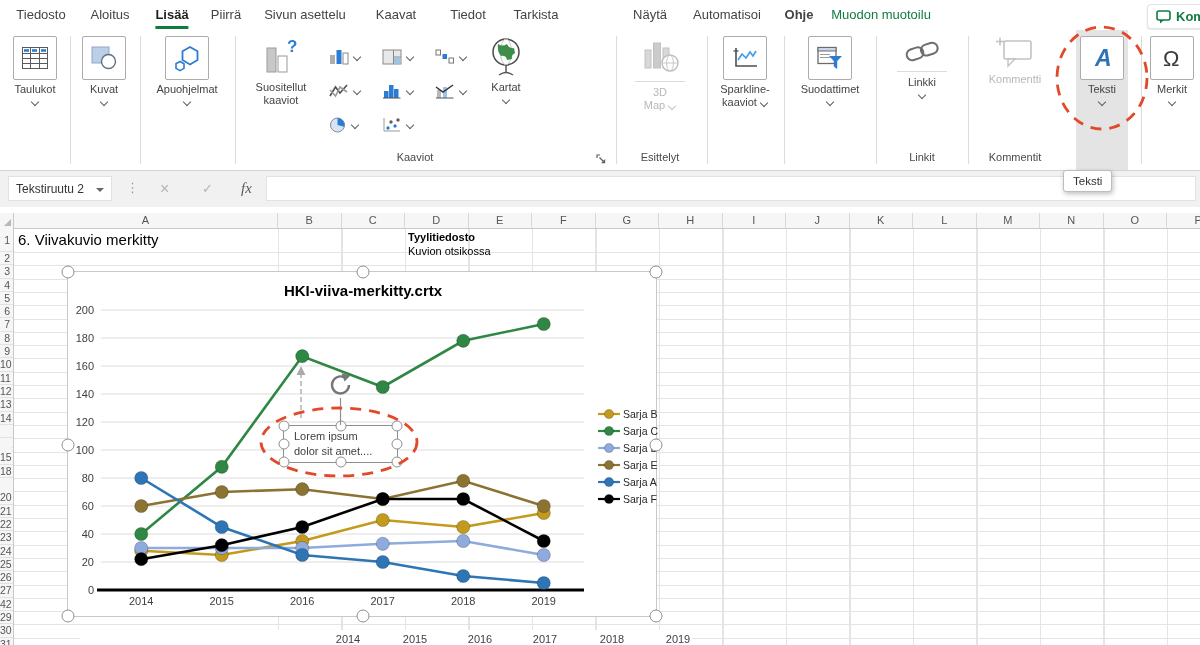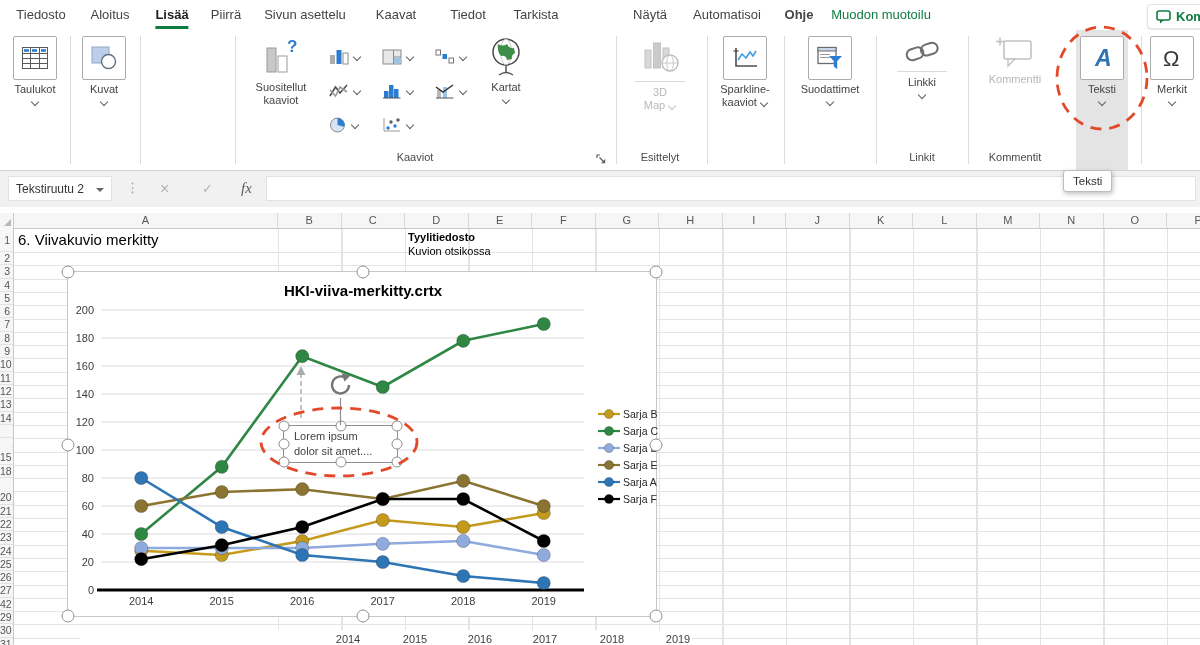--- a/index.html
+++ b/index.html
@@ -153,20 +153,30 @@
     <div class="iconbox">
       <svg width="28" height="26" viewBox="0 0 28 26">
         <rect x="2" y="2" width="17" height="16" fill="#BCCFE8" stroke="#8FA8C8"></rect>
         <circle cx="18.5" cy="16.5" r="7" fill="#fff" stroke="#5F6F7F" stroke-width="1.4"></circle>
       </svg>
     </div>
     <div class="blabel">Kuvat</div>
     <span class="chev"></span>
   </div>
 
+  <div class="bigbtn" style="left:146px;width:82px">
+    <div class="iconbox">
+      <svg width="30" height="28" viewBox="0 0 30 28">
+        <path d="M18 3 l7.5 4.3 v8.8 L18 20.5 l-7.5-4.4 v-8.8 Z" fill="none" stroke="#2B7CD3" stroke-width="1.8"></path>
+        <path d="M8 17.5 l4 2.3 v4.6 L8 26.7 l-4-2.3 v-4.6 Z" fill="#fff" stroke="#2B7CD3" stroke-width="1.6"></path>
+      </svg>
+    </div>
+    <div class="blabel">Apuohjelmat</div>
+    <span class="chev"></span>
+  </div>
 
   <div class="bigbtn" style="left:243px;width:76px">
     <svg width="34" height="42" viewBox="0 0 34 42">
       <rect x="3" y="12" width="9" height="24" fill="#C8C8C8" stroke="#9A9A9A"></rect>
       <rect x="14" y="20" width="9" height="16" fill="#fff" stroke="#9A9A9A"></rect>
       <text x="23" y="16" font-size="17" font-weight="700" fill="#2B7CD3">?</text>
     </svg>
     <div class="blabel">
       <span>Suositellut</span><br>
       <span>kaaviot</span>

